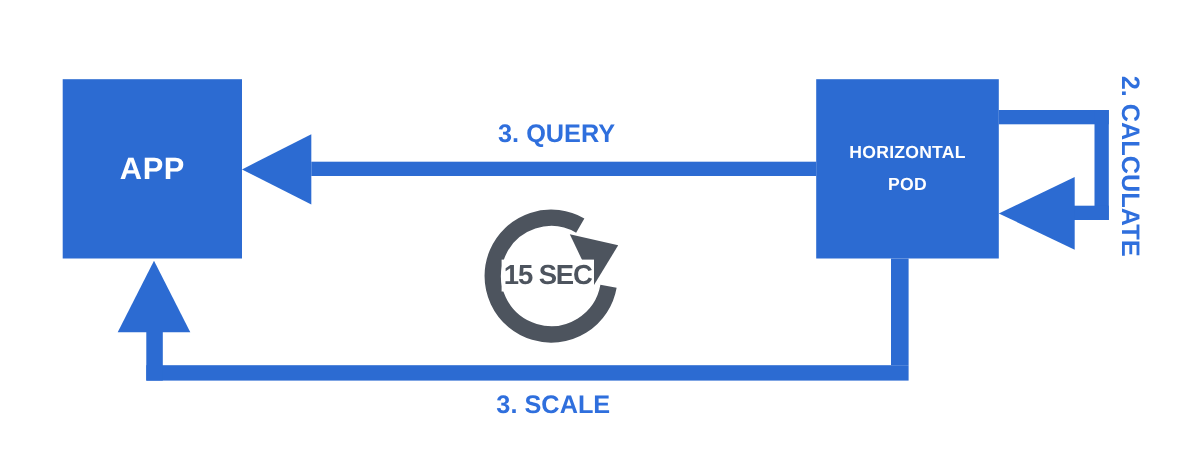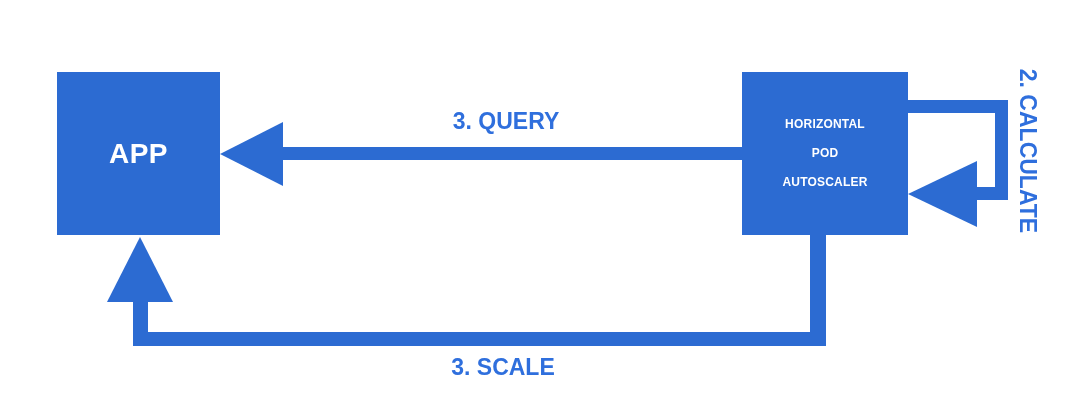--- a/index.html
+++ b/index.html
@@ -13,21 +13,21 @@
     position:relative;width:1080px;height:416px;background:#ffffff;overflow:hidden;
     font-family:"Liberation Sans", sans-serif;
   }
   
   .node{
     position:absolute;background:var(--primary-blue);color:#ffffff;
     display:flex;flex-direction:column;align-items:center;justify-content:center;
     font-weight:bold;text-align:center;
   }
   .node-app{left:57px;top:72px;width:163px;height:163px;font-size:28px;letter-spacing:.5px;}
-  .node-hpa{left:742px;top:72px;width:166px;height:163px;font-size:12px;line-height:29px;letter-spacing:.2px;white-space:nowrap;}
+  .node-hpa{left:742px;top:72px;width:166px;height:163px;font-size:16px;line-height:29px;letter-spacing:.2px;white-space:nowrap;}
   
   .seg{position:absolute;background:var(--primary-blue);}
   .query-shaft{left:283px;top:147px;width:459px;height:13px;}
   .calc-seg-top{left:908px;top:100px;width:100px;height:13px;}
   .calc-seg-right{left:995px;top:100px;width:13px;height:100px;}
   .calc-seg-bottom{left:975px;top:187px;width:33px;height:13px;}
   .scale-seg-down{left:810px;top:235px;width:16px;height:97px;}
   .scale-seg-horiz{left:133px;top:332px;width:693px;height:14px;}
   .scale-seg-up{left:133px;top:299px;width:15px;height:47px;}
   
@@ -78,34 +78,42 @@
 
 <div id="canvas">
 
   <div class="node node-app">
     <span>APP</span>
   </div>
 
   <div class="node node-hpa">
     <div>HORIZONTAL</div>
     <div>POD</div>
-    <div>AUTOSCALER</div>
   </div>
 
   <div class="seg query-shaft"></div>
   <div class="tri query-head"></div>
   <div class="edge-label query-label">3. QUERY</div>
 
   <div class="seg calc-seg-top"></div>
   <div class="seg calc-seg-right"></div>
   <div class="seg calc-seg-bottom"></div>
   <div class="tri calc-head"></div>
   <div class="edge-label calc-label">2. CALCULATE</div>
 
   <div class="seg scale-seg-down"></div>
   <div class="seg scale-seg-horiz"></div>
   <div class="seg scale-seg-up"></div>
   <div class="tri scale-head"></div>
   <div class="edge-label scale-label">3. SCALE</div>
 
+  <div class="timer">
+    <svg width="140" height="140" viewBox="0 0 140 140">
+      <path d="M 122.2 79.2 A 53 53 0 1 1 96.5 24.1" fill="none" stroke-width="15"></path>
+      <polygon points="87,32 131,42 109,78"></polygon>
+    </svg>
+    <div class="timer-label">
+      <span>15 SEC</span>
+    </div>
+  </div>
 
 
 </div>
 
 </body></html>

